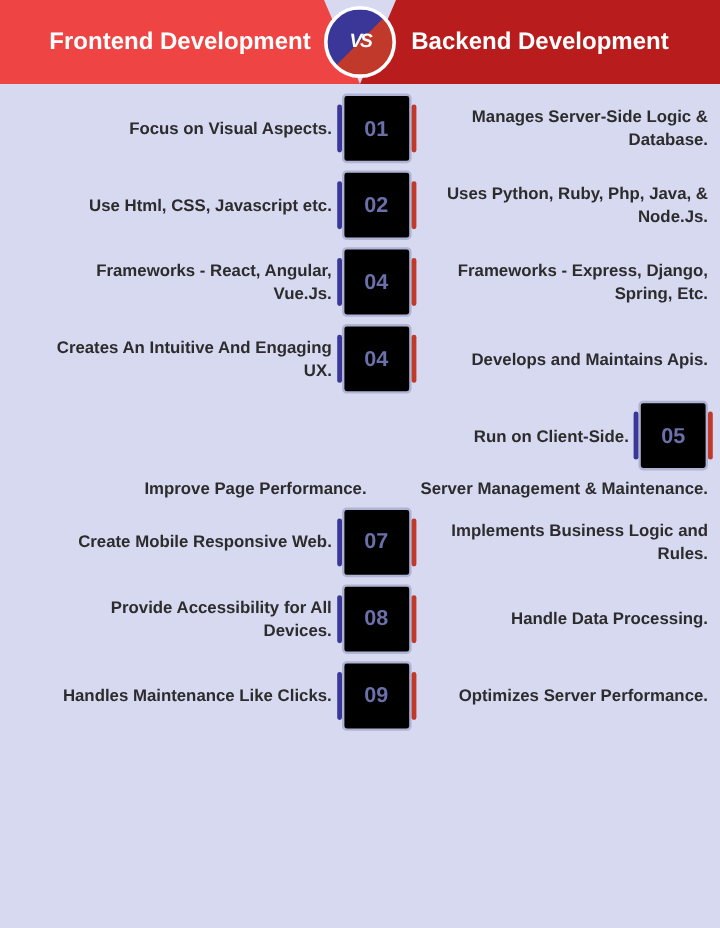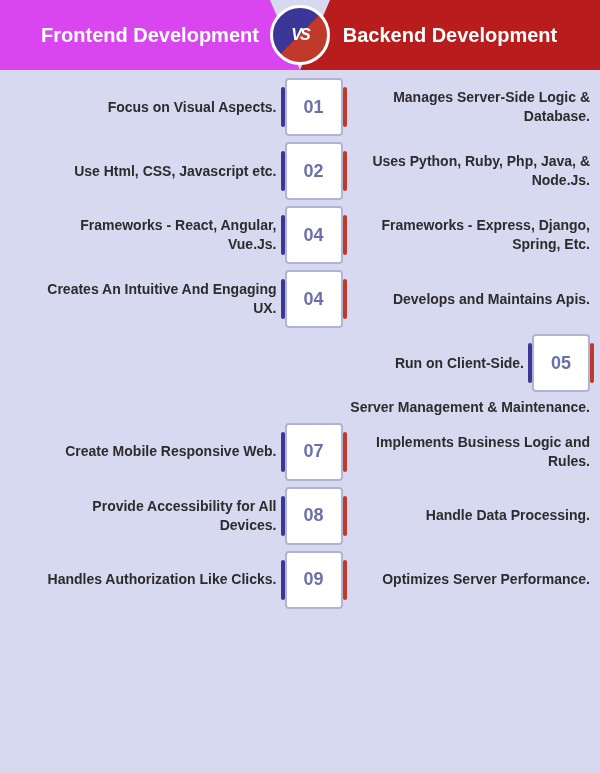--- a/index.html
+++ b/index.html
@@ -14,21 +14,21 @@
     
     .header {
       display: flex;
       align-items: center;
       justify-content: center;
       width: 100%;
       height: 70px;
       position: relative;
     }
     .header-left {
-      background-color: #d946ef;
+      background-color: #ef4444;
       color: white;
       font-weight: 900;
       font-size: 20px;
       padding: 14px 20px;
       flex: 1;
       text-align: center;
       height: 70px;
       display: flex;
       align-items: center;
       justify-content: center;
@@ -90,21 +90,21 @@
       margin-left: 31px;
     }
     .center-box {
       display: flex;
       flex-direction: column;
       align-items: center;
       justify-content: center;
       width: 58px;
       min-width: 58px;
       height: 58px;
-      background-color: #ffffff;
+      background-color: #000000;
       border: 2px solid #b0b4d4;
       border-radius: 4px;
       position: relative;
     }
     .center-box::before {
       content: '';
       position: absolute;
       left: -6px;
       top: 50%;
       transform: translateY(-50%);
@@ -183,36 +183,37 @@
       </div>
       <div class="right-text">Develops and Maintains Apis.</div>
     </div>
     <div class="row">
       <div class="left-text">Run on Client-Side.</div>
       <div class="center-box">
         <span class="center-num">05</span>
       </div>
     </div>
     <div class="row">
+      <div class="left-text">Improve Page Performance.</div>
       <div class="right-text">Server Management &amp; Maintenance.</div>
     </div>
     <div class="row">
       <div class="left-text">Create Mobile Responsive Web.</div>
       <div class="center-box">
         <span class="center-num">07</span>
       </div>
       <div class="right-text">Implements Business Logic and Rules.</div>
     </div>
     <div class="row">
       <div class="left-text">Provide Accessibility for All Devices.</div>
       <div class="center-box">
         <span class="center-num">08</span>
       </div>
       <div class="right-text">Handle Data Processing.</div>
     </div>
     <div class="row">
-      <div class="left-text">Handles Authorization Like Clicks.</div>
+      <div class="left-text">Handles Maintenance Like Clicks.</div>
       <div class="center-box">
         <span class="center-num">09</span>
       </div>
       <div class="right-text">Optimizes Server Performance.</div>
     </div>
   </div>
 
 </body></html>

